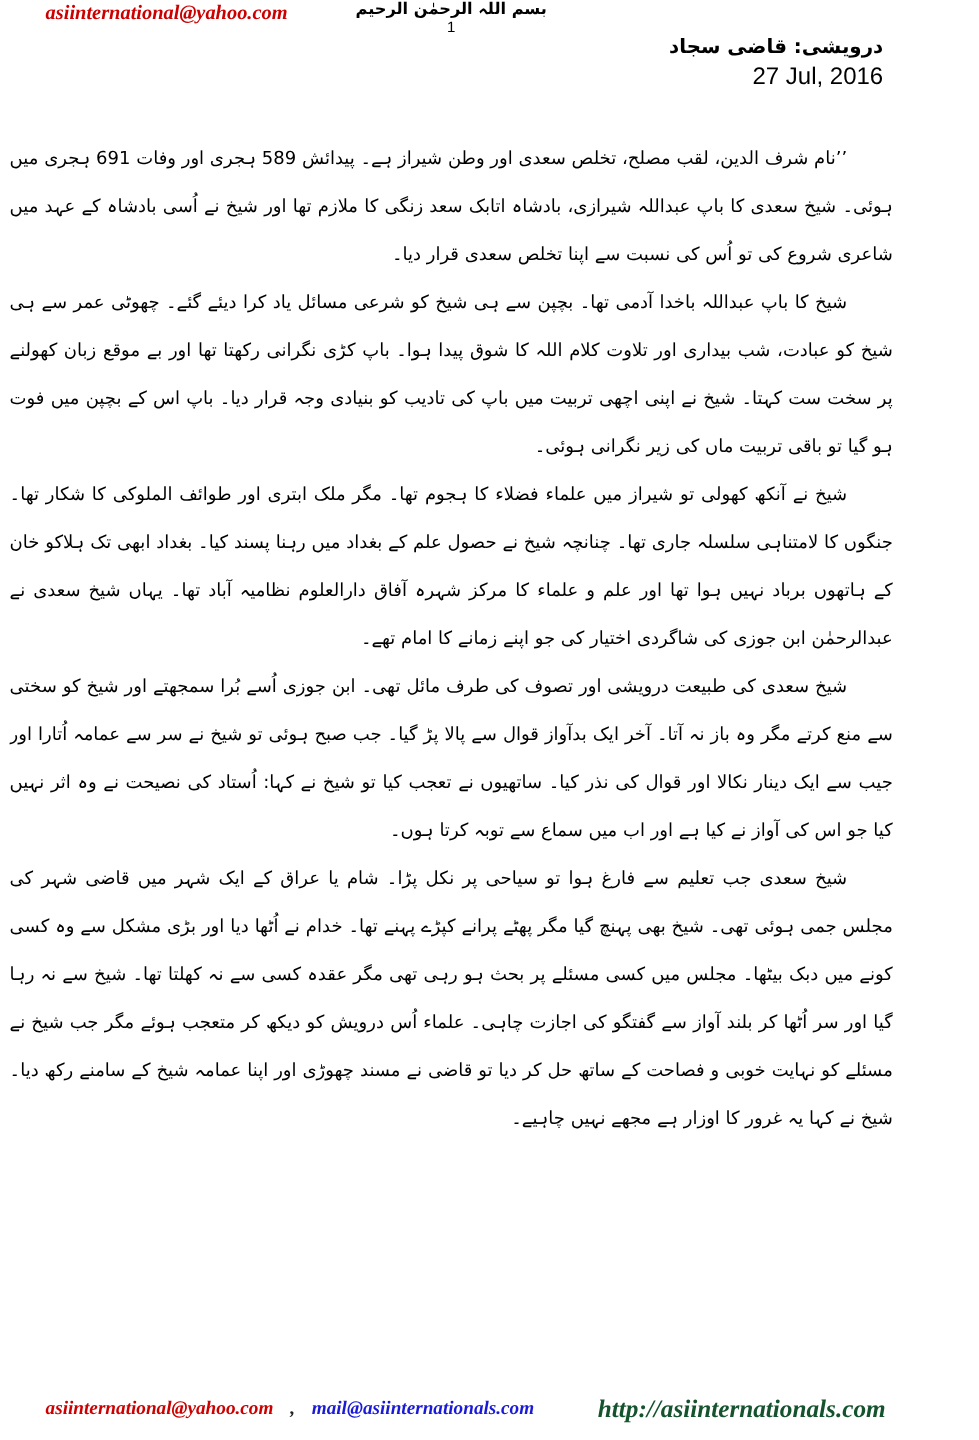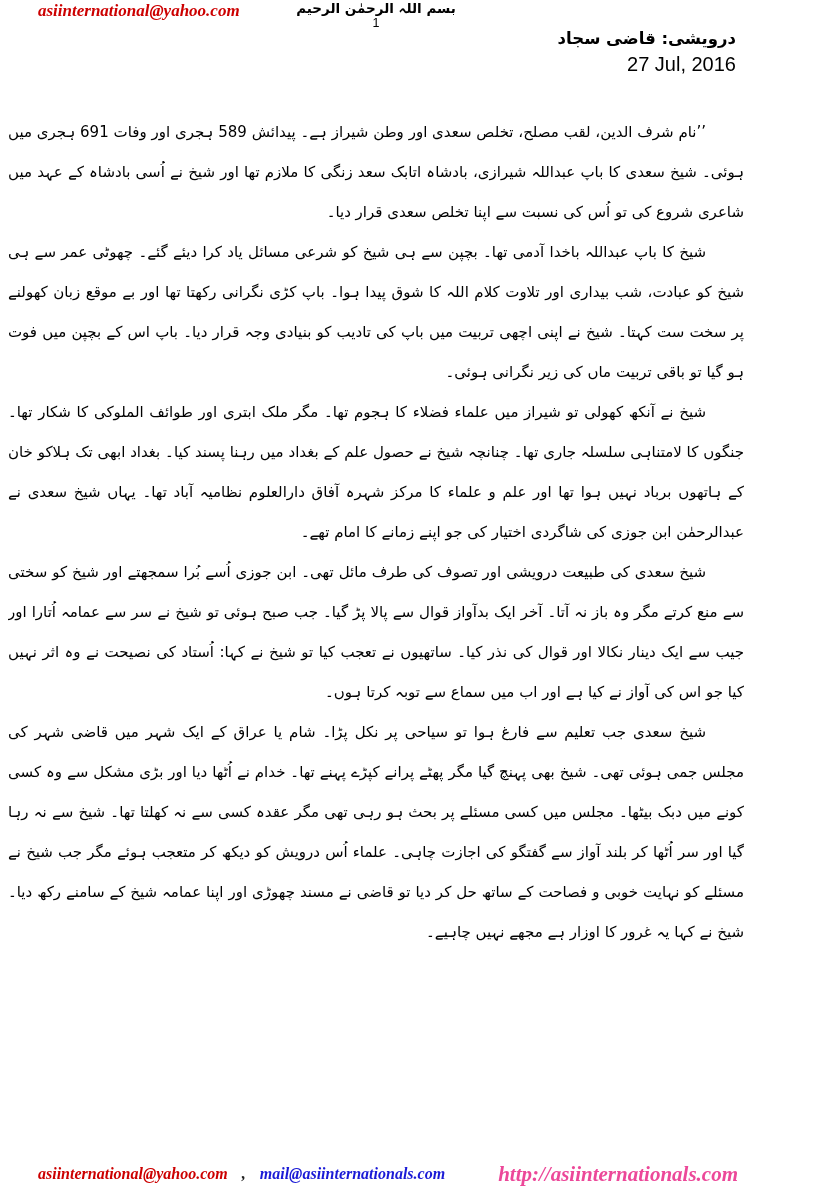--- a/index.html
+++ b/index.html
@@ -122,21 +122,21 @@
   .footer-comma { color: #222222; padding: 0 10px; }
   .footer-email-blue { color: #1a1ad6; }
   .footer-url {
     position: absolute;
     right: 14px;
     top: 0;
     font-family: "Liberation Serif", serif;
     font-style: italic;
     font-weight: bold;
     font-size: 21px;
-    color: #ec4899;
+    color: #14532d;
     white-space: nowrap;
   }
 </style>
 </head>
 <body>
 
 <div class="page">
 
   <span class="top-email">asiinternational@yahoo.com</span>
 

